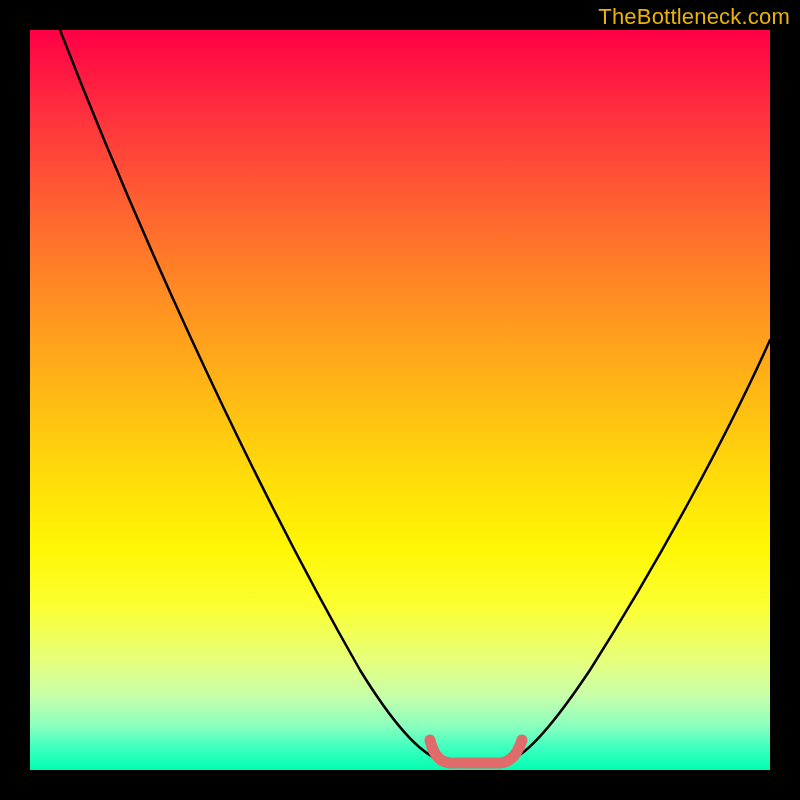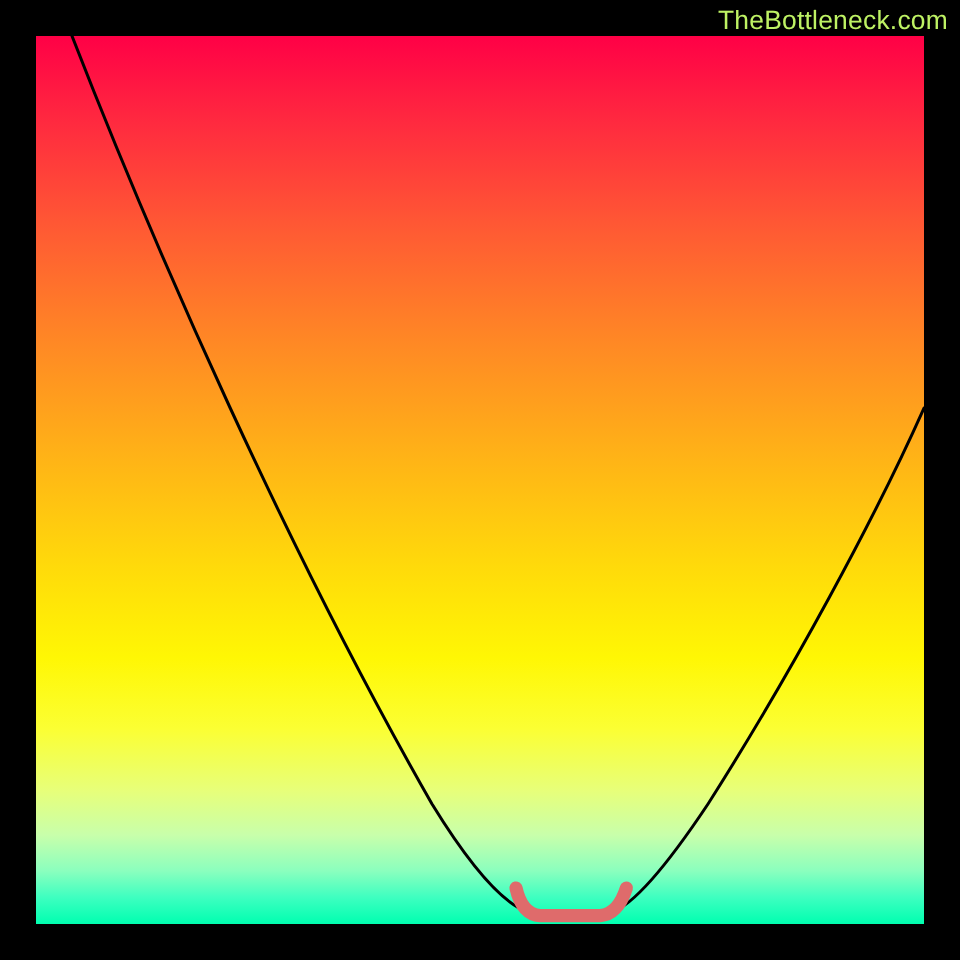--- a/index.html
+++ b/index.html
@@ -45,21 +45,21 @@
     position: absolute;
     left: 30px;
     top: 30px;
     width: 740px;
     height: 740px;
   }
   .watermark {
     position: absolute;
     top: 4px;
     right: 10px;
-    color: #bef264;
+    color: #eab308;
     font-size: 22px;
     letter-spacing: 0.2px;
     font-weight: 500;
   }
 </style>
 </head>
 <body>
 
 <div class="frame">
 

